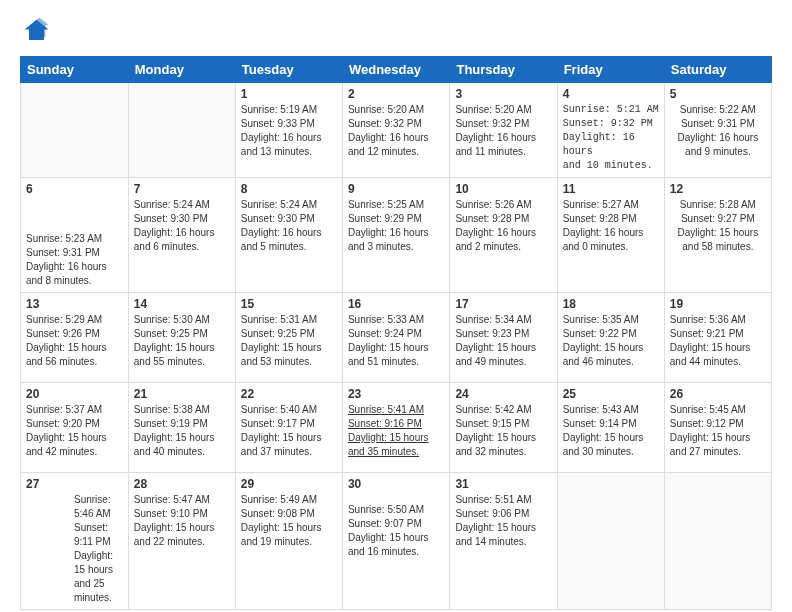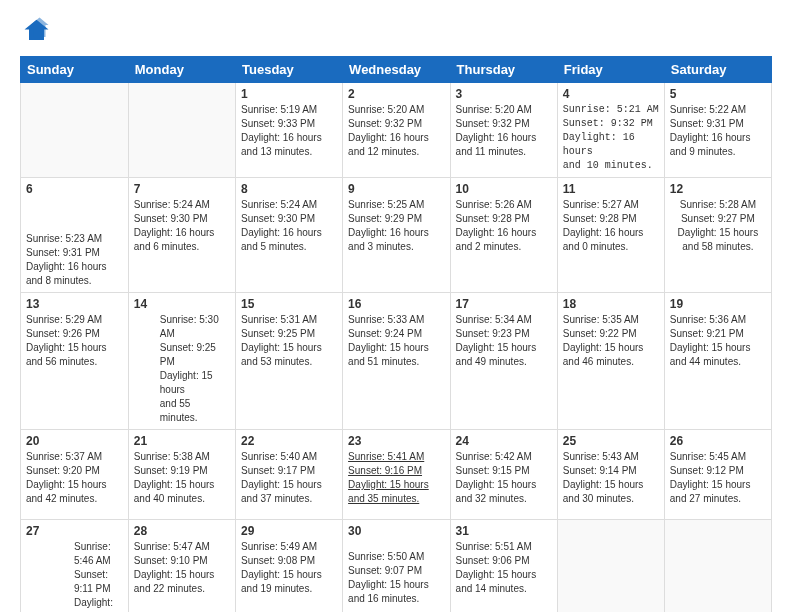--- a/index.html
+++ b/index.html
@@ -155,21 +155,21 @@
           </td>
           <td>
             <span class="day-number">4</span>
             <div class="day-info" style="white-space: pre-line; font-family: Liberation Mono, monospace;">Sunrise: 5:21 AM
 Sunset: 9:32 PM
 Daylight: 16 hours
 and 10 minutes.</div>
           </td>
           <td>
             <span class="day-number">5</span>
-            <div class="day-info" style="white-space: pre-line;">Sunrise: 5:22 AM
+            <div class="day-info" style="white-space: pre-line; text-align: center;">Sunrise: 5:22 AM
 Sunset: 9:31 PM
 Daylight: 16 hours
 and 9 minutes.</div>
           </td>
         </tr>
         <tr>
           <td>
             <span class="day-number">6</span>
             <div class="day-info" style="white-space: pre-line; margin-top: 36px;">Sunrise: 5:23 AM
 Sunset: 9:31 PM
@@ -222,21 +222,21 @@
         <tr>
           <td>
             <span class="day-number">13</span>
             <div class="day-info" style="white-space: pre-line;">Sunrise: 5:29 AM
 Sunset: 9:26 PM
 Daylight: 15 hours
 and 56 minutes.</div>
           </td>
           <td>
             <span class="day-number">14</span>
-            <div class="day-info" style="white-space: pre-line; margin-left: 26px;">Sunrise: 5:30 AM
+            <div class="day-info" style="white-space: pre-line;">Sunrise: 5:30 AM
 Sunset: 9:25 PM
 Daylight: 15 hours
 and 55 minutes.</div>
           </td>
           <td>
             <span class="day-number">15</span>
             <div class="day-info" style="white-space: pre-line;">Sunrise: 5:31 AM
 Sunset: 9:25 PM
 Daylight: 15 hours
 and 53 minutes.</div>

